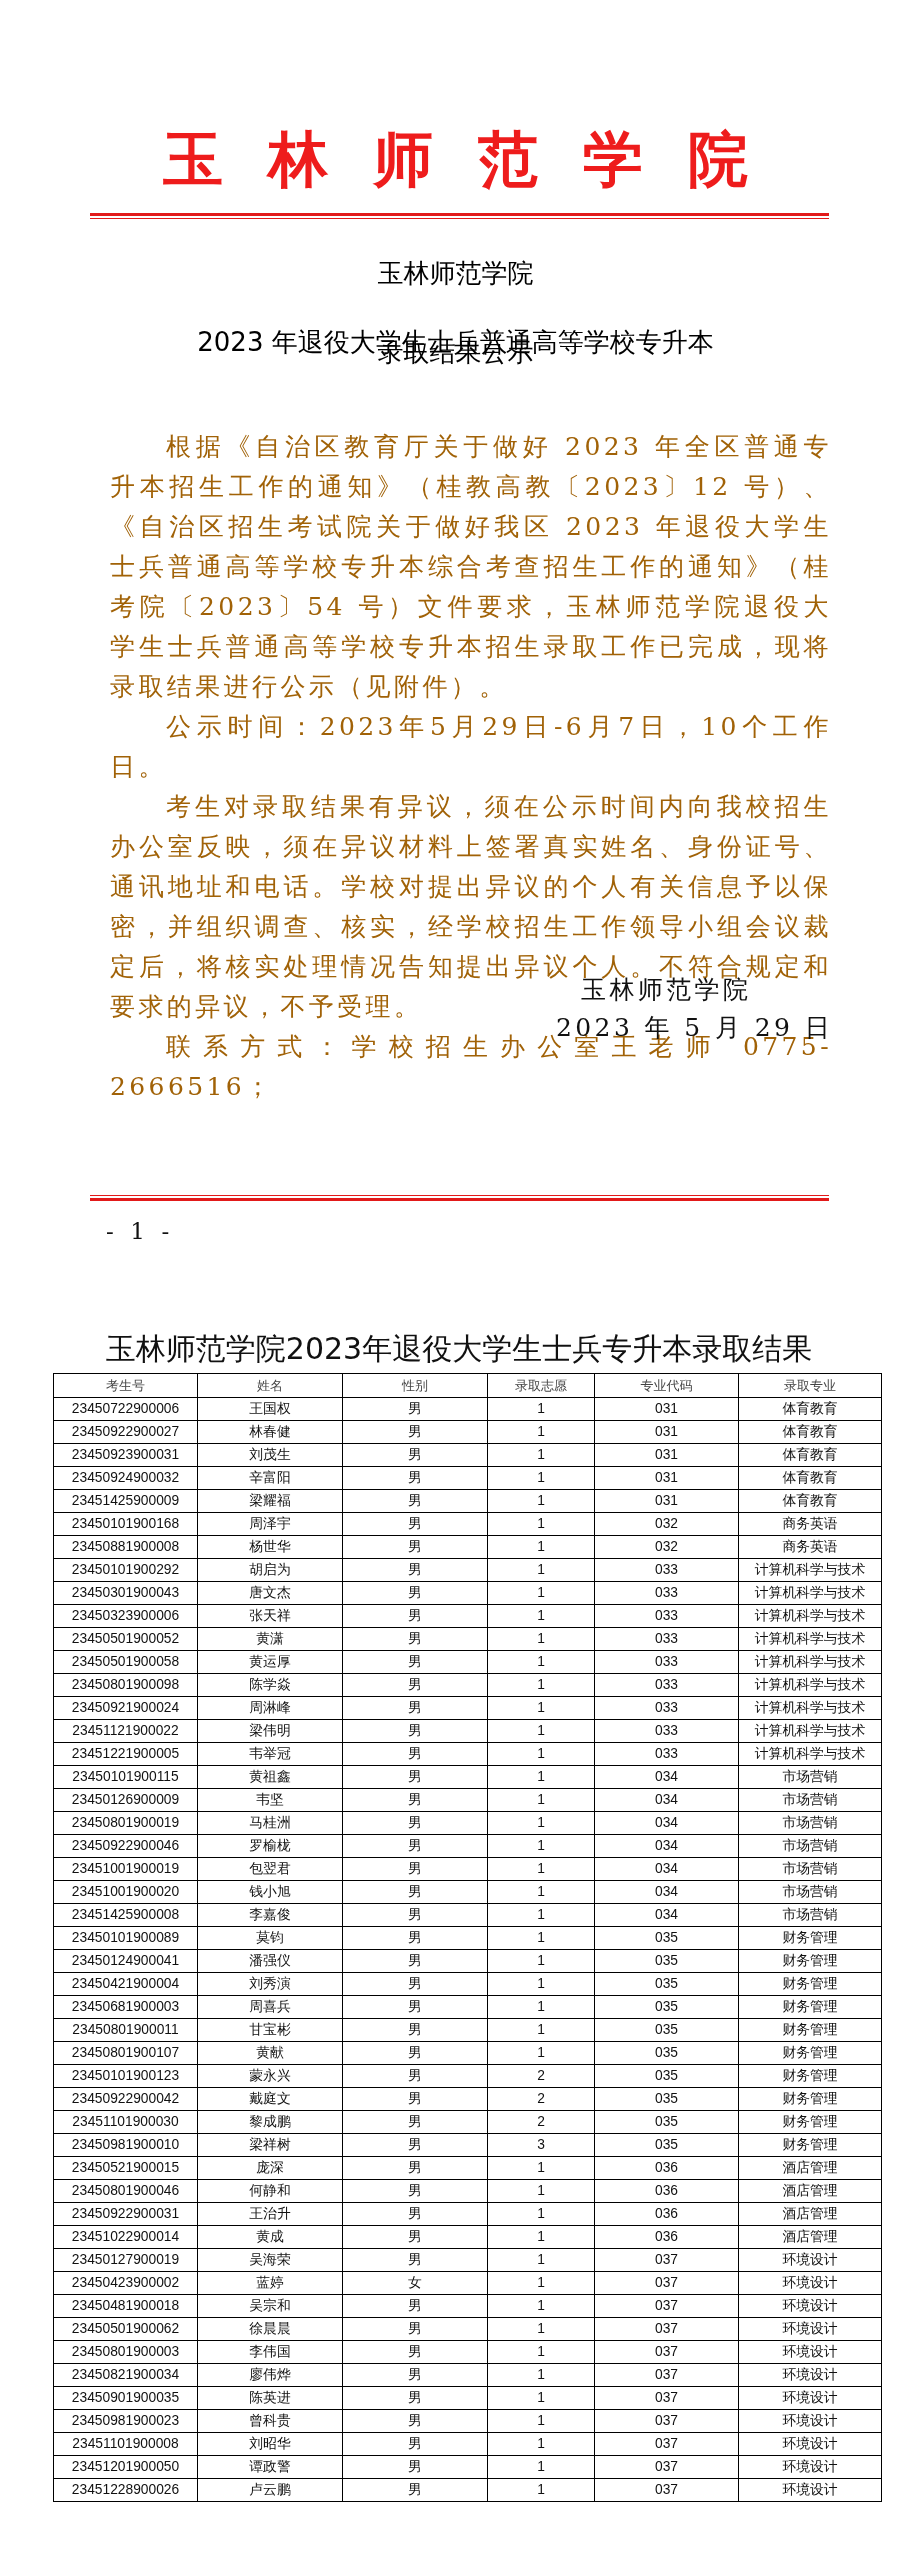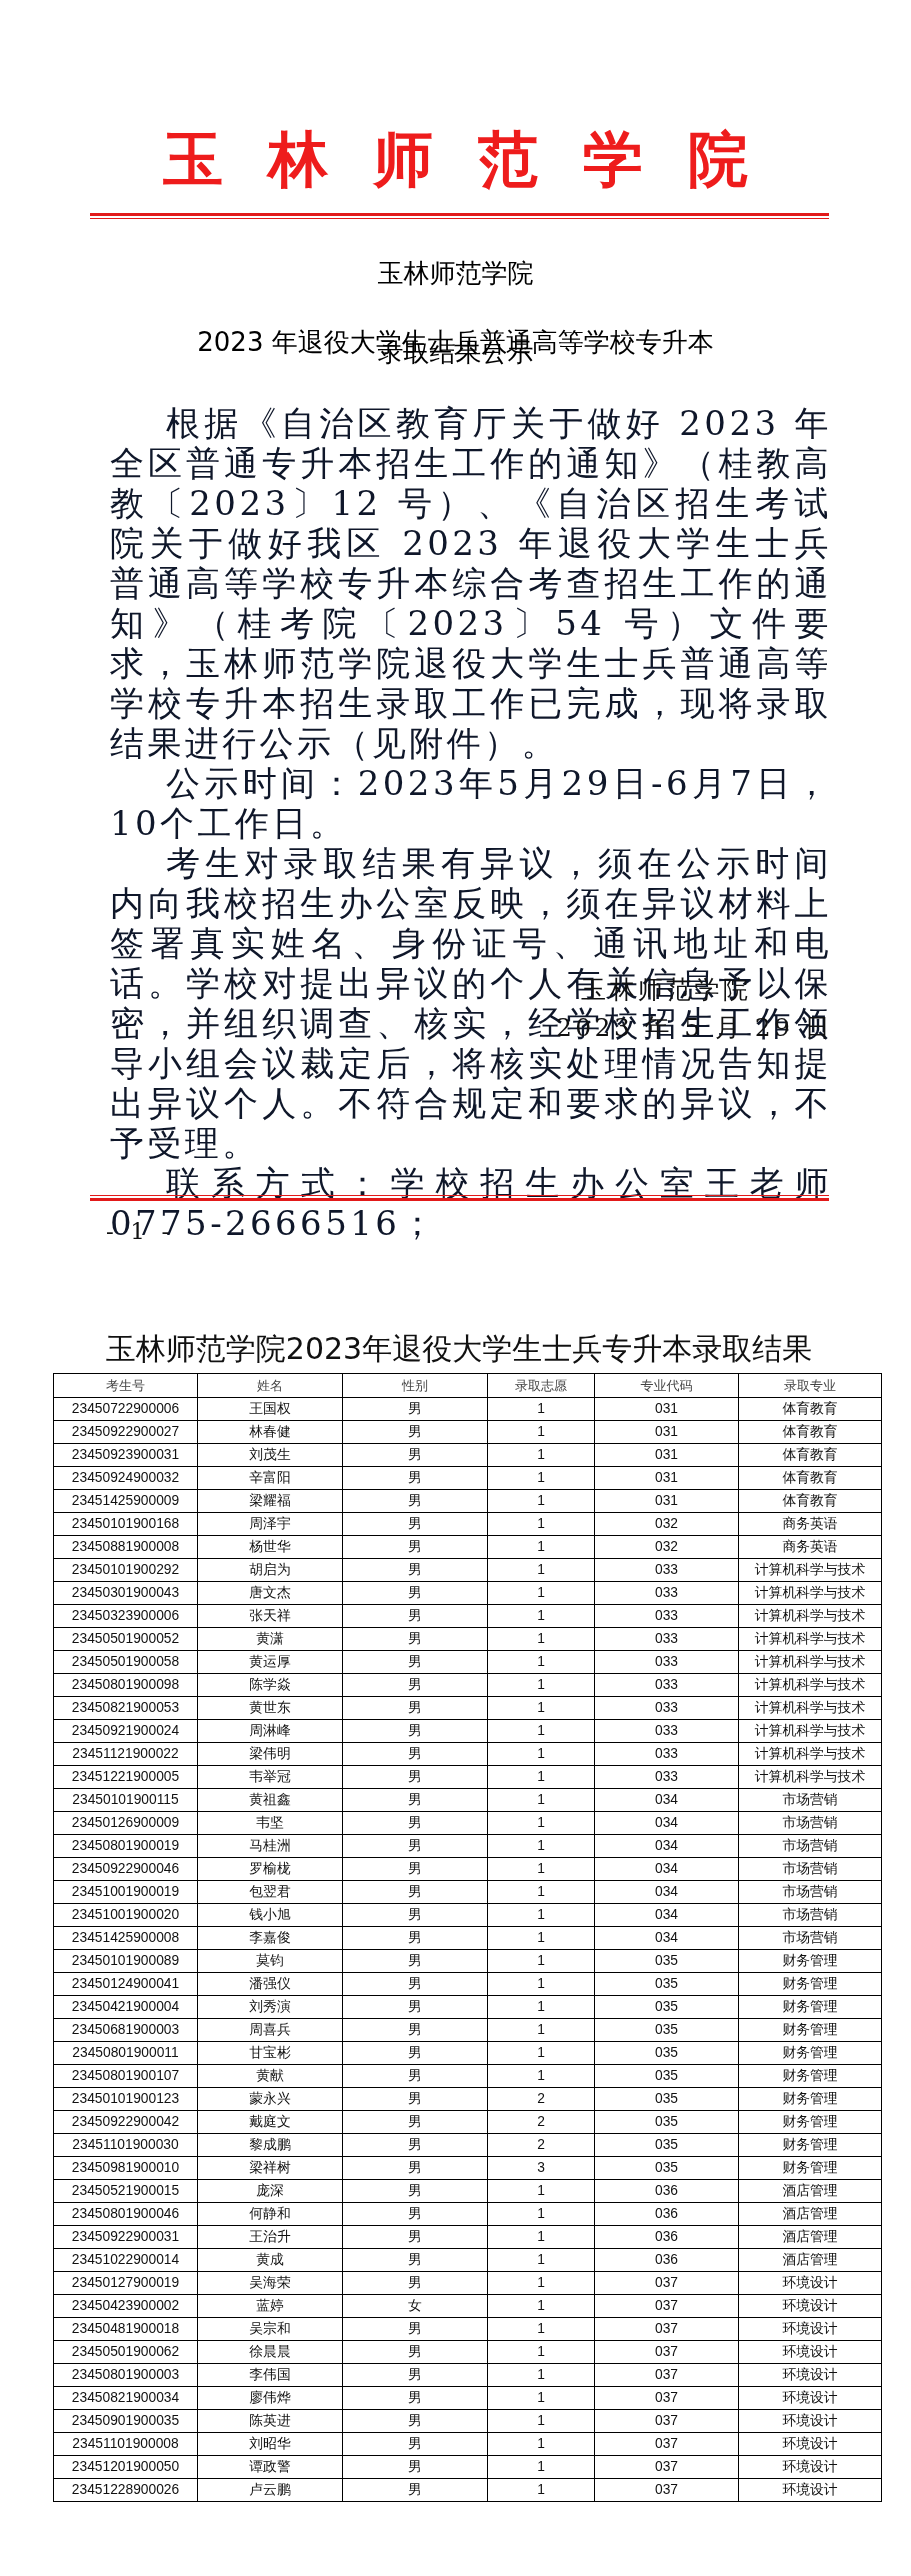--- a/index.html
+++ b/index.html
@@ -7,21 +7,21 @@
   .abs { position: absolute; }
   .red-title {
     left: 0; width: 911px; top: 127px; height: 64px;
     text-align: center; color: #ee1c1c; font-family: "DejaVu Serif", serif;
     font-weight: bold; font-size: 60px; line-height: 64px; letter-spacing: 45px; text-indent: 45px;
   }
   .red-rule { left: 90px; width: 739px; background: #e21a1a; }
   .rule-thick { height: 2.9px; }
   .rule-thin { height: 1.1px; }
   .doc-title { left: 0; width: 911px; text-align: center; font-family: "DejaVu Sans", sans-serif; font-size: 26px; line-height: 38px; color: #000; }
-  .para { left: 110px; width: 722px; font-size: 34px; line-height: 40px; letter-spacing: 3.4px; text-align: justify; color: #0f172a; }
+  .para { left: 110px; width: 722px; font-size: 25px; line-height: 40px; letter-spacing: 3.4px; text-align: justify; color: #a16207; margin-top: 24px; }
   .para p { margin: 0; text-indent: 56px; }
   .sig { font-size: 25px; line-height: 38px; letter-spacing: 3.4px; }
   .page-num { left: 106px; top: 1217px; font-size: 23px; line-height: 29px; letter-spacing: 4.6px; }
   .table-title { left: 0; width: 918px; top: 1330px; text-align: center; font-family: "DejaVu Sans", sans-serif; font-size: 30px; line-height: 37px; color: #111; }
   table.result { position: absolute; left: 53px; top: 1373px; border-collapse: collapse; font-family: "Liberation Sans", "DejaVu Sans", sans-serif; }
   table.result th, table.result td { border: 1.4px solid #000; text-align: center; padding: 0; height: 22px; font-size: 13.8px; line-height: 22px; color: #111; white-space: nowrap; overflow: hidden; }
   table.result th { font-weight: normal; color: #444; font-size: 13px; height: 23px; }
   .c1 { width: 143px; } .c2 { width: 144px; } .c3 { width: 144px; margin-top: 26px; } .c4 { width: 106px; } .c5 { width: 143px; } .c6 { width: 142px; }
 </style>
 </head>
@@ -160,28 +160,20 @@
       </tr>
       <tr>
         <td>23450801900098</td>
         <td>陈学焱</td>
         <td>男</td>
         <td>1</td>
         <td>033</td>
         <td>计算机科学与技术</td>
       </tr>
       <tr>
-        <td>23450821900053</td>
-        <td>黄世东</td>
-        <td>男</td>
-        <td>1</td>
-        <td>033</td>
-        <td>计算机科学与技术</td>
-      </tr>
-      <tr>
         <td>23450921900024</td>
         <td>周淋峰</td>
         <td>男</td>
         <td>1</td>
         <td>033</td>
         <td>计算机科学与技术</td>
       </tr>
       <tr>
         <td>23451121900022</td>
         <td>梁伟明</td>
@@ -416,20 +408,28 @@
       </tr>
       <tr>
         <td>23450901900035</td>
         <td>陈英进</td>
         <td>男</td>
         <td>1</td>
         <td>037</td>
         <td>环境设计</td>
       </tr>
       <tr>
+        <td>23450981900023</td>
+        <td>曾科贵</td>
+        <td>男</td>
+        <td>1</td>
+        <td>037</td>
+        <td>环境设计</td>
+      </tr>
+      <tr>
         <td>23451101900008</td>
         <td>刘昭华</td>
         <td>男</td>
         <td>1</td>
         <td>037</td>
         <td>环境设计</td>
       </tr>
       <tr>
         <td>23451201900050</td>
         <td>谭政警</td>

